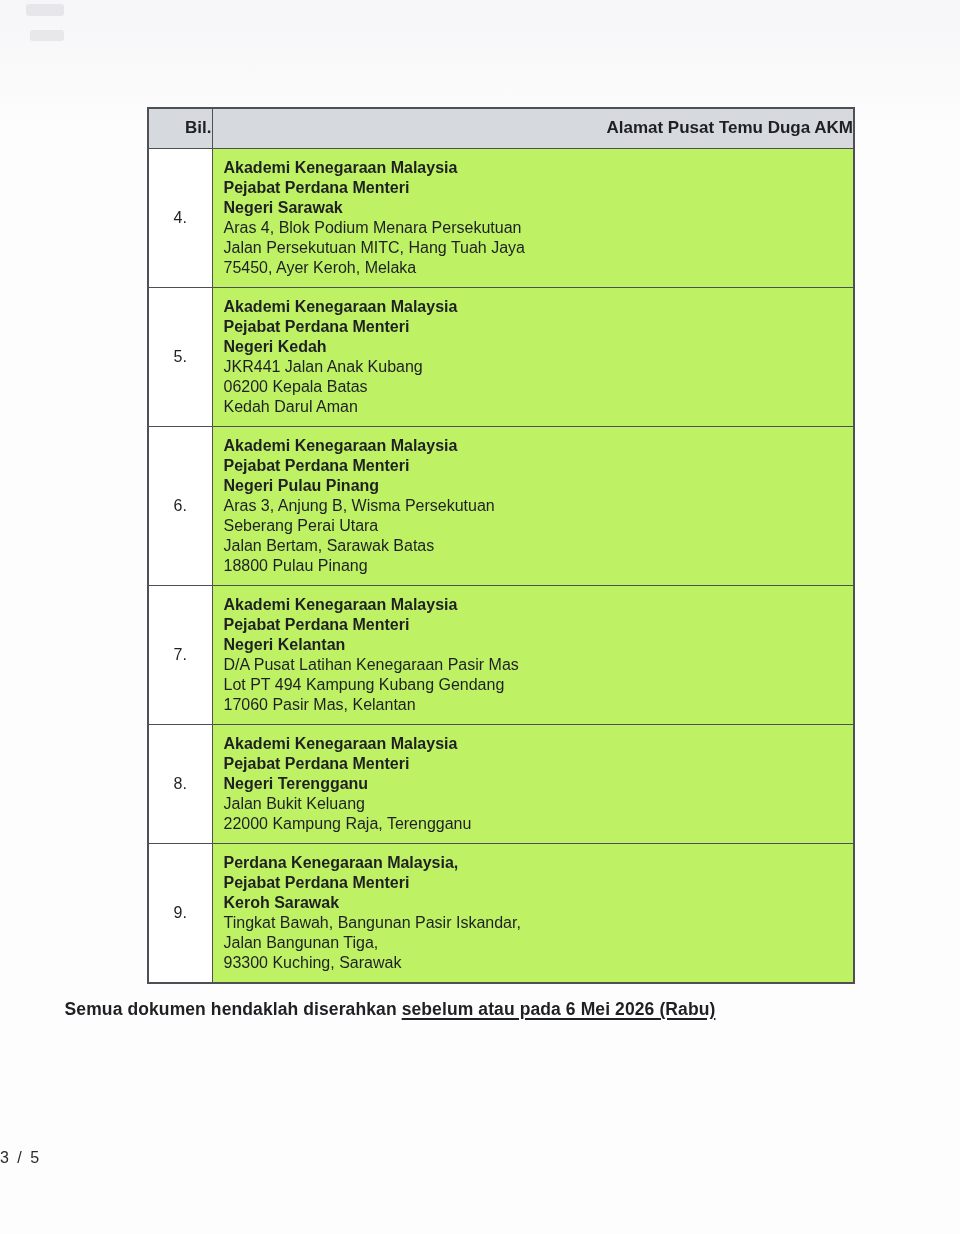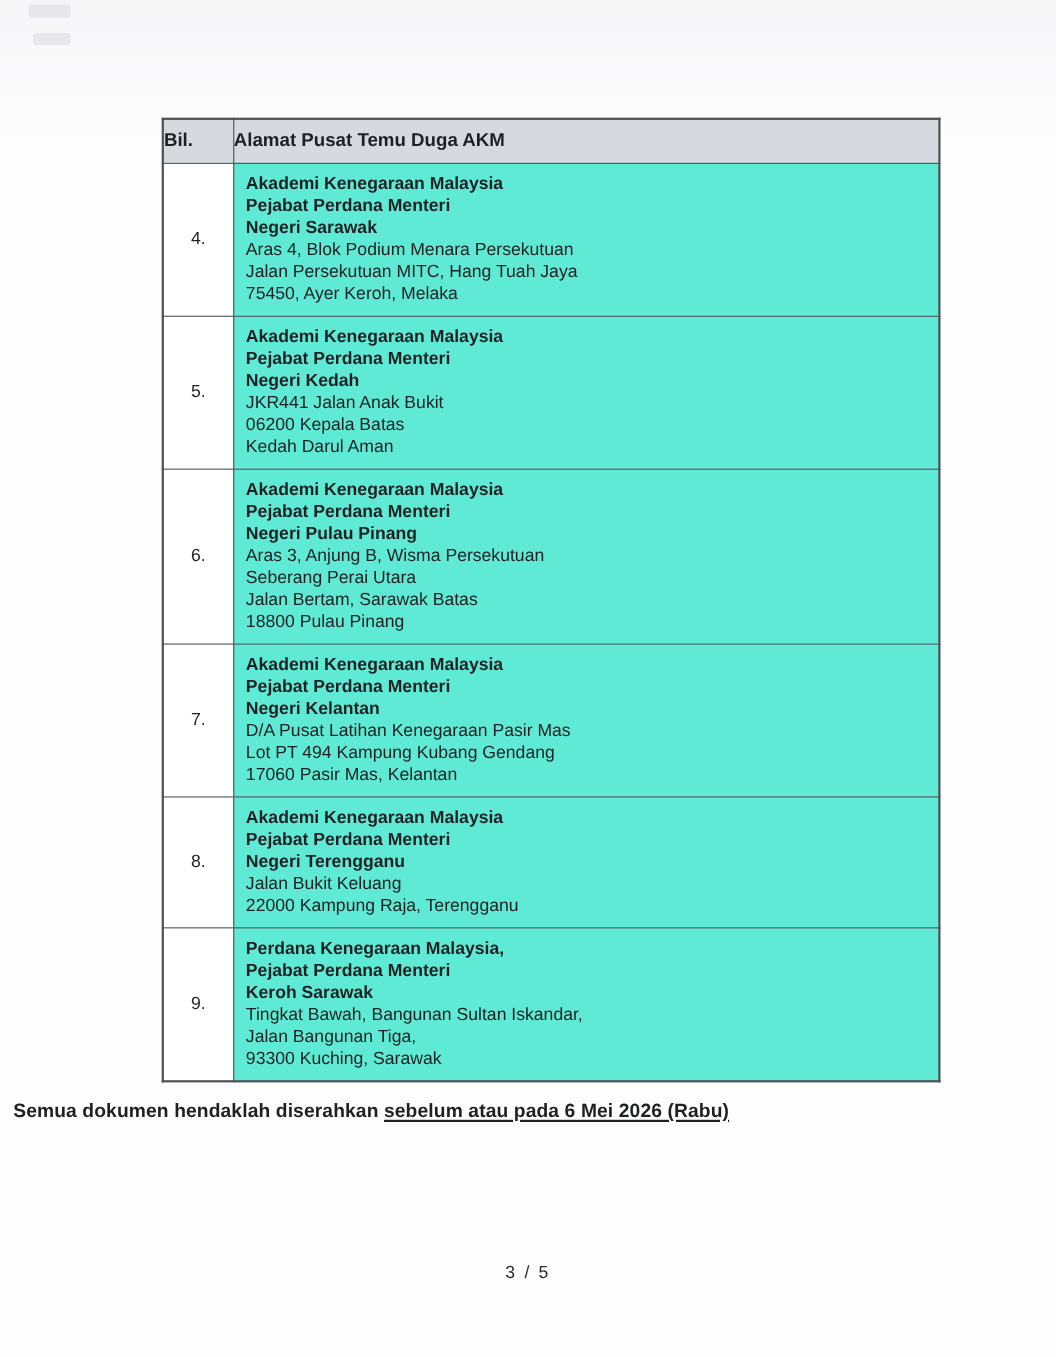--- a/index.html
+++ b/index.html
@@ -38,55 +38,55 @@
   table.doc-table, table.doc-table th, table.doc-table td {
     border: 1.5px solid var(--border);
   }
   table.doc-table { border-width: 2px; }
   th.col-bil { width: 64px; }
   tr.header-row th {
     background: var(--header-bg);
     height: 40px;
     font-size: 17px;
     font-weight: bold;
-    text-align: left;
+    text-align: right;
     vertical-align: middle;
   }
   td.num {
     text-align: center;
     vertical-align: middle;
     font-size: 16px;
     background: #fff;
   }
   td.addr {
-    background: #5eead4;
+    background: #bef264;
     padding: 9px 10px 9px 11px;
     font-size: 16px;
     line-height: 20px;
     vertical-align: middle;
   }
   td.addr .b { font-weight: bold; }
 
   .note {
     position: absolute;
     top: 999px; left: 0; width: 780px;
+    text-align: center;
     font-size: 17.5px;
     font-weight: bold;
     letter-spacing: 0.1px;
-    padding-left: 12px;
   }
   .note .u {
     text-decoration: underline;
     text-decoration-thickness: 2px;
     text-underline-offset: 3px;
   }
   .pagenum {
     position: absolute;
     top: 1149px; left: 0; width: 960px;
-    text-align: center;
+    text-align: left;
     font-size: 16px;
     letter-spacing: 2px;
     color: #2a2b2e;
   }
 </style>
 </head>
 <body>
 
 <div class="page-shade"></div>
 <div class="smudge s1"></div>
@@ -110,21 +110,21 @@
         <div>Jalan Persekutuan MITC, Hang Tuah Jaya</div>
         <div>75450, Ayer Keroh, Melaka</div>
       </td>
     </tr>
     <tr>
       <td class="num">5.</td>
       <td class="addr">
         <div class="b">Akademi Kenegaraan Malaysia</div>
         <div class="b">Pejabat Perdana Menteri</div>
         <div class="b">Negeri Kedah</div>
-        <div>JKR441 Jalan Anak Bukit</div>
+        <div>JKR441 Jalan Anak Kubang</div>
         <div>06200 Kepala Batas</div>
         <div>Kedah Darul Aman</div>
       </td>
     </tr>
     <tr>
       <td class="num">6.</td>
       <td class="addr">
         <div class="b">Akademi Kenegaraan Malaysia</div>
         <div class="b">Pejabat Perdana Menteri</div>
         <div class="b">Negeri Pulau Pinang</div>
@@ -154,21 +154,21 @@
         <div>Jalan Bukit Keluang</div>
         <div>22000 Kampung Raja, Terengganu</div>
       </td>
     </tr>
     <tr>
       <td class="num">9.</td>
       <td class="addr">
         <div class="b">Perdana Kenegaraan Malaysia,</div>
         <div class="b">Pejabat Perdana Menteri</div>
         <div class="b">Keroh Sarawak</div>
-        <div>Tingkat Bawah, Bangunan Sultan Iskandar,</div>
+        <div>Tingkat Bawah, Bangunan Pasir Iskandar,</div>
         <div>Jalan Bangunan Tiga,</div>
         <div>93300 Kuching, Sarawak</div>
       </td>
     </tr>
   </tbody>
 </table>
 
 <div class="note"><span>Semua dokumen hendaklah diserahkan </span><span class="u">sebelum atau pada 6 Mei 2026 (Rabu)</span></div>
 
 <div class="pagenum">3 / 5</div>

